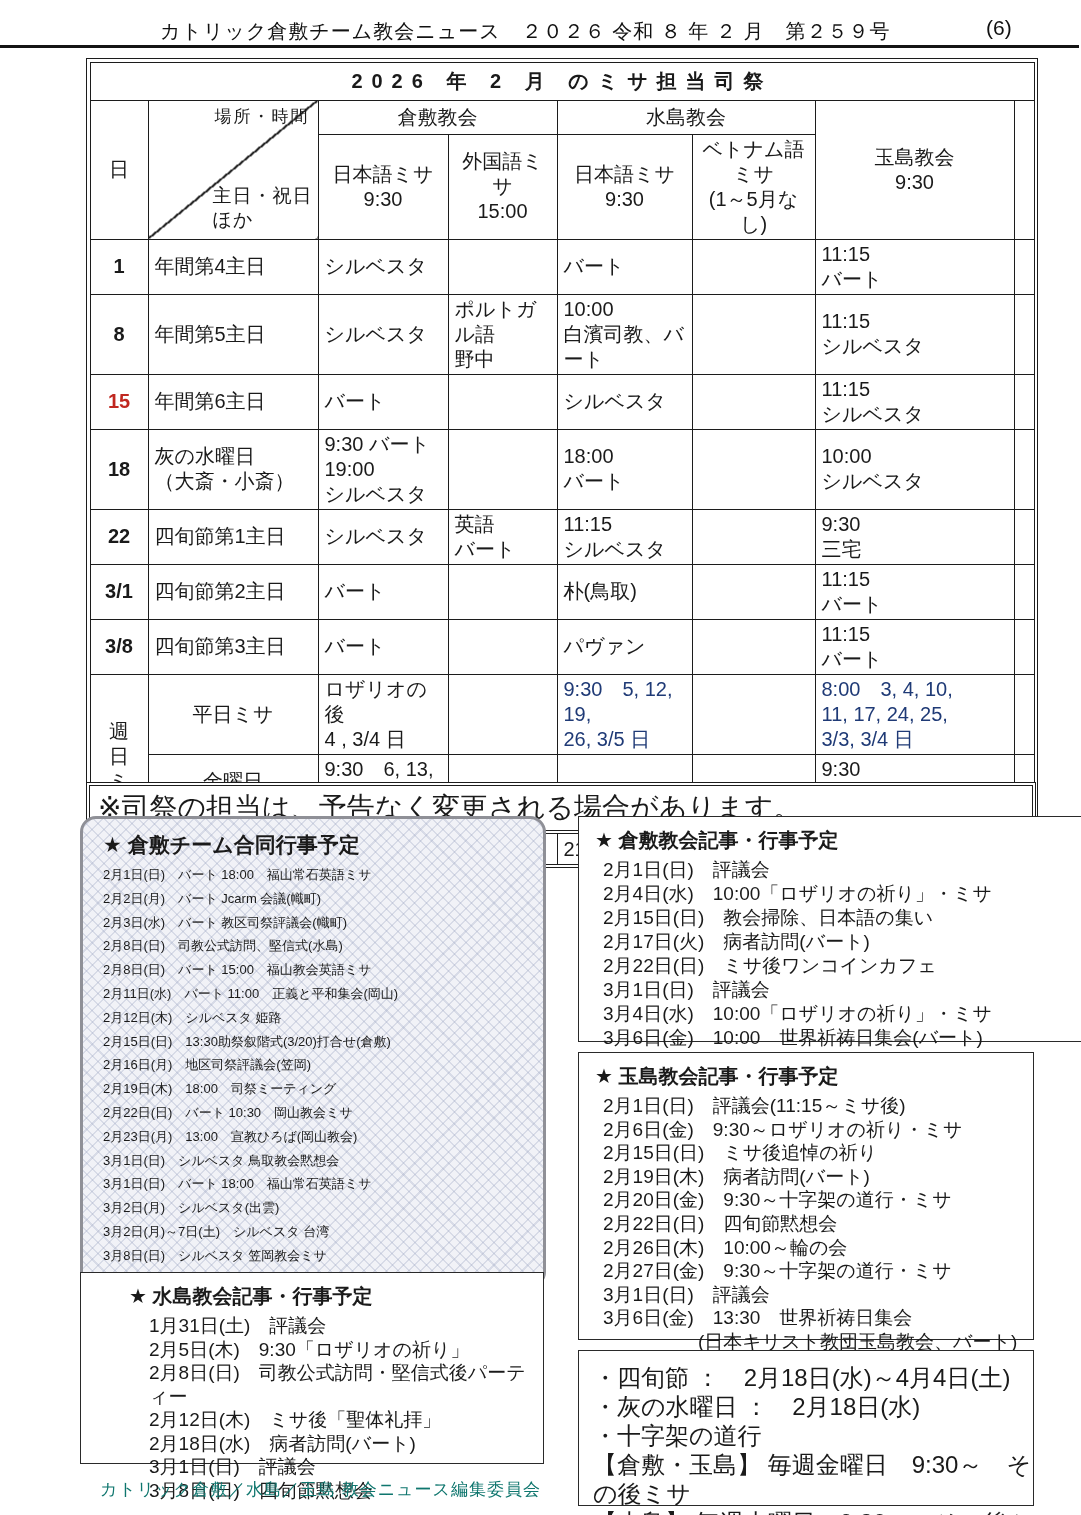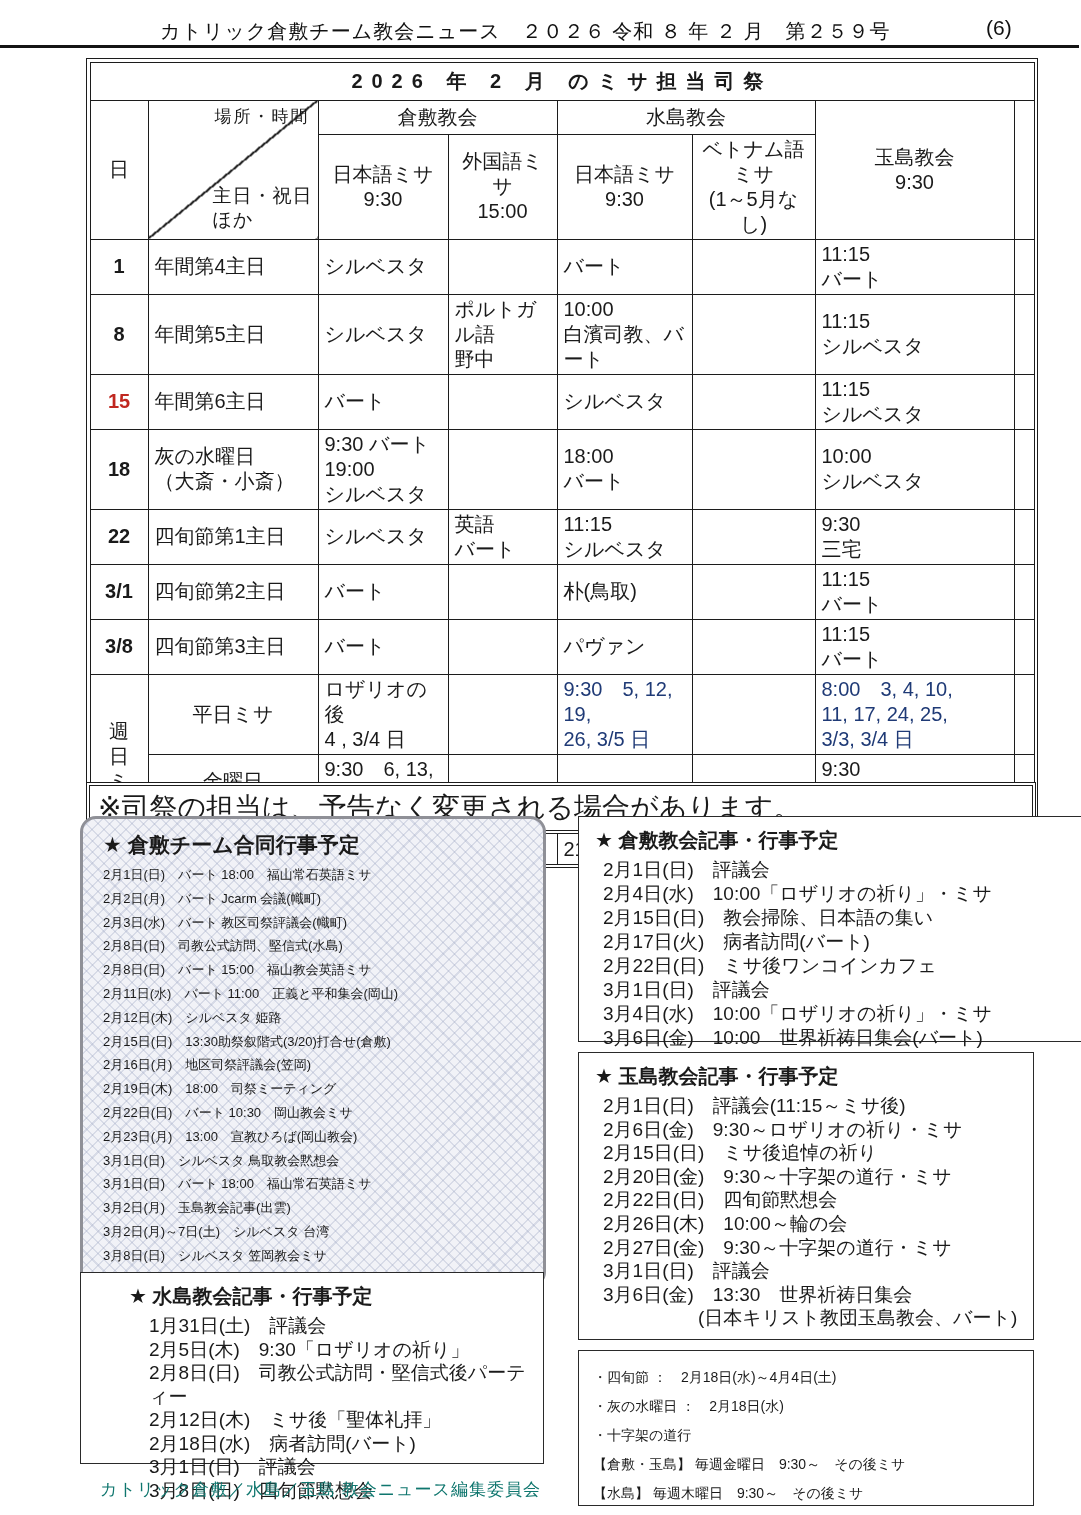--- a/index.html
+++ b/index.html
@@ -53,21 +53,21 @@
   .kbox .item{font-size:19px;line-height:24px;margin-left:24px;}
 
   .tbox{left:578px;top:1052px;width:456px;height:288px;}
   .tbox .item{font-size:19px;line-height:23.6px;margin-left:24px;}
 
   .mbox{left:80px;top:1272px;width:464px;height:192px;padding-left:32px;}
   .mbox .item{font-size:19px;line-height:23.5px;margin-left:36px;}
 
   .lentbox{left:578px;top:1350px;width:456px;height:156px;}
   .lentbox .items{margin-top:12px;}
-  .lentbox .item{font-size:14px;line-height:29px;margin-left:14px;}
+  .lentbox .item{font-size:24px;line-height:29px;margin-left:14px;}
 
   .pagefoot{position:absolute;left:100px;top:1478px;font-size:17px;letter-spacing:1px;color:#0f766e;}
 </style>
 </head>
 <body>
 
 <div class="page">
 
   <div class="pagehead">カトリック倉敷チーム教会ニュース　２０２６ 令和 ８ 年 ２ 月　第２５９号</div>
   <div class="pagenum">(6)</div>
@@ -255,21 +255,21 @@
         <div class="item">2月8日(日)　バート 15:00　福山教会英語ミサ</div>
         <div class="item">2月11日(水)　バート 11:00　正義と平和集会(岡山)</div>
         <div class="item">2月12日(木)　シルベスタ 姫路</div>
         <div class="item">2月15日(日)　13:30助祭叙階式(3/20)打合せ(倉敷)</div>
         <div class="item">2月16日(月)　地区司祭評議会(笠岡)</div>
         <div class="item">2月19日(木)　18:00　司祭ミーティング</div>
         <div class="item">2月22日(日)　バート 10:30　岡山教会ミサ</div>
         <div class="item">2月23日(月)　13:00　宣教ひろば(岡山教会)</div>
         <div class="item">3月1日(日)　シルベスタ 鳥取教会黙想会</div>
         <div class="item">3月1日(日)　バート 18:00　福山常石英語ミサ</div>
-        <div class="item">3月2日(月)　玉島教会記事(出雲)</div>
+        <div class="item">3月2日(月)　シルベスタ(出雲)</div>
         <div class="item">3月2日(月)～7日(土)　シルベスタ 台湾</div>
         <div class="item">3月8日(日)　シルベスタ 笠岡教会ミサ</div>
       </div>
   </div>
 
   <div class="box kbox">
     <div class="boxtitle">★ 倉敷教会記事・行事予定</div>
     <div class="items">
         <div class="item">2月1日(日)　評議会</div>
         <div class="item">2月4日(水)　10:00「ロザリオの祈り」・ミサ</div>
@@ -281,20 +281,21 @@
         <div class="item">3月6日(金)　10:00　世界祈祷日集会(バート)</div>
       </div>
   </div>
 
   <div class="box tbox">
     <div class="boxtitle">★ 玉島教会記事・行事予定</div>
     <div class="items">
         <div class="item">2月1日(日)　評議会(11:15～ミサ後)</div>
         <div class="item">2月6日(金)　9:30～ロザリオの祈り・ミサ</div>
         <div class="item">2月15日(日)　ミサ後追悼の祈り</div>
+        <div class="item">2月19日(木)　病者訪問(バート)</div>
         <div class="item">2月20日(金)　9:30～十字架の道行・ミサ</div>
         <div class="item">2月22日(日)　四旬節黙想会</div>
         <div class="item">2月26日(木)　10:00～輪の会</div>
         <div class="item">2月27日(金)　9:30～十字架の道行・ミサ</div>
         <div class="item">3月1日(日)　評議会</div>
         <div class="item">3月6日(金)　13:30　世界祈祷日集会
 　　　　　(日本キリスト教団玉島教会、バート)</div>
       </div>
   </div>
 

